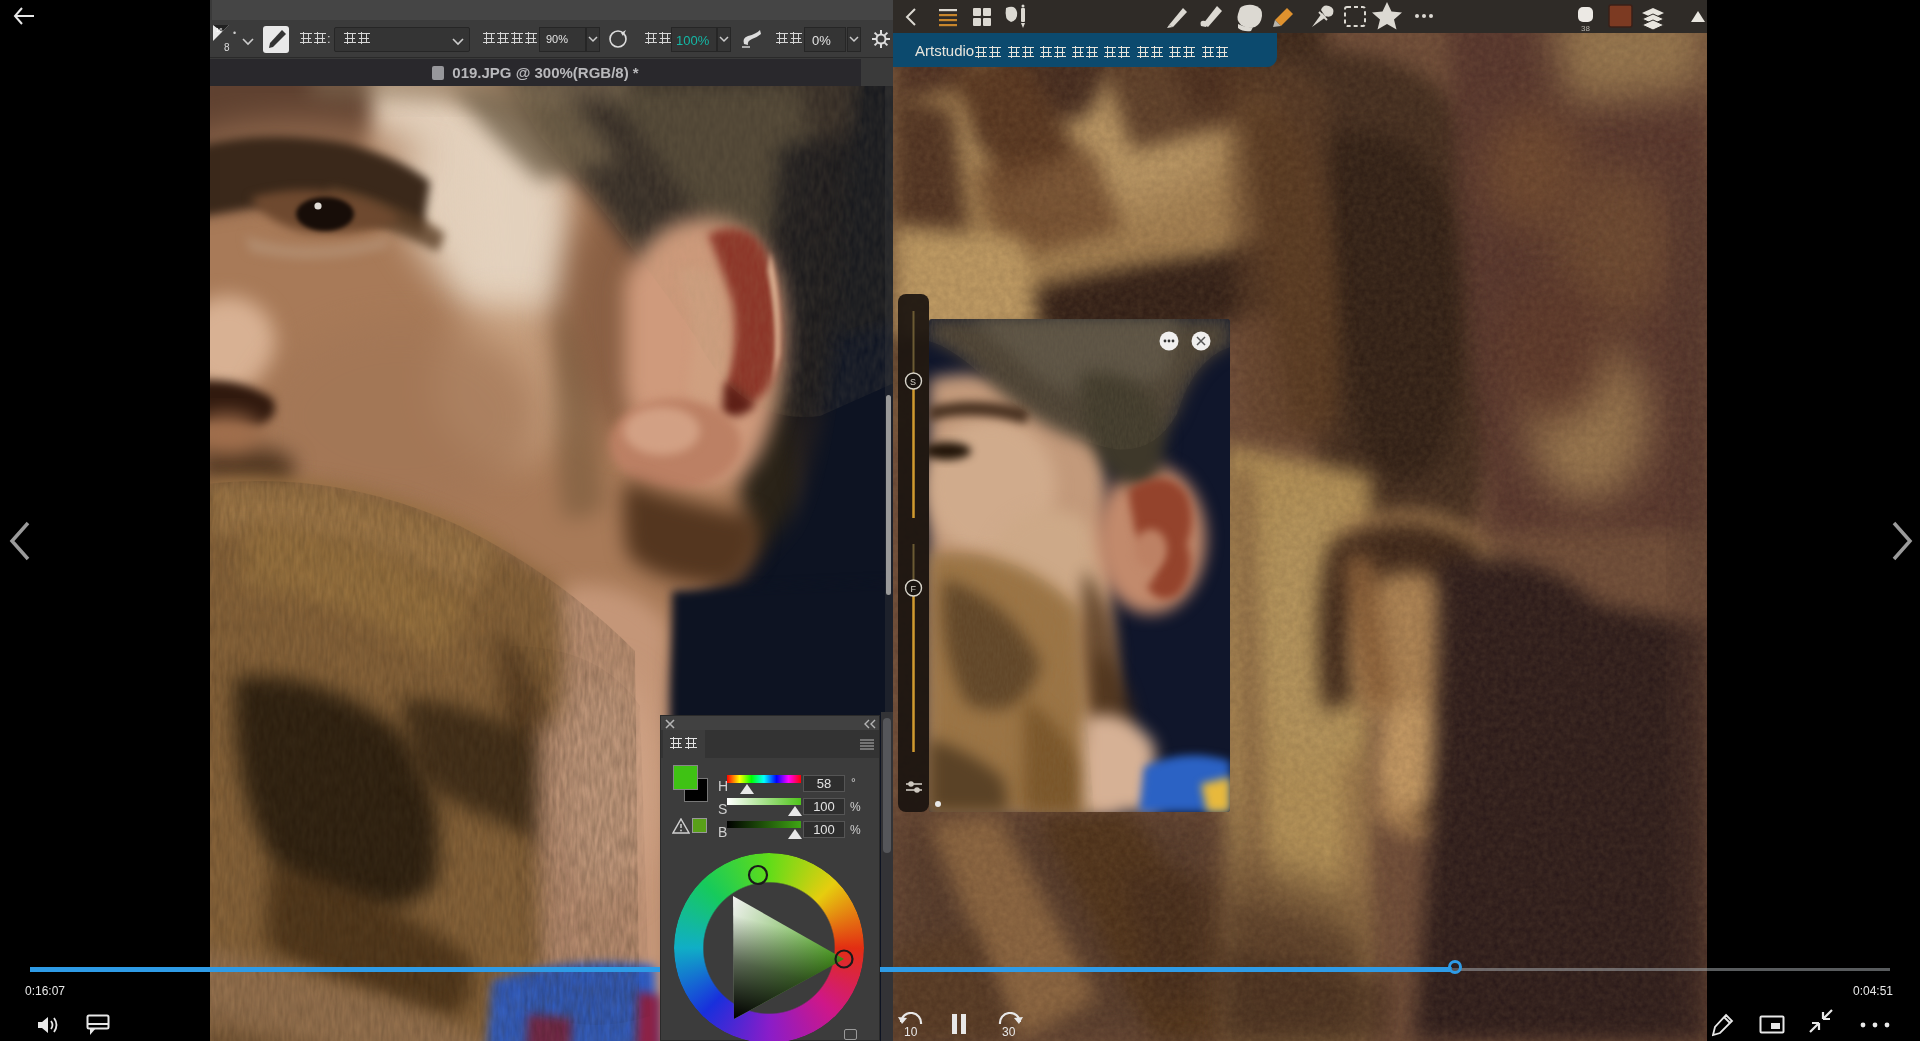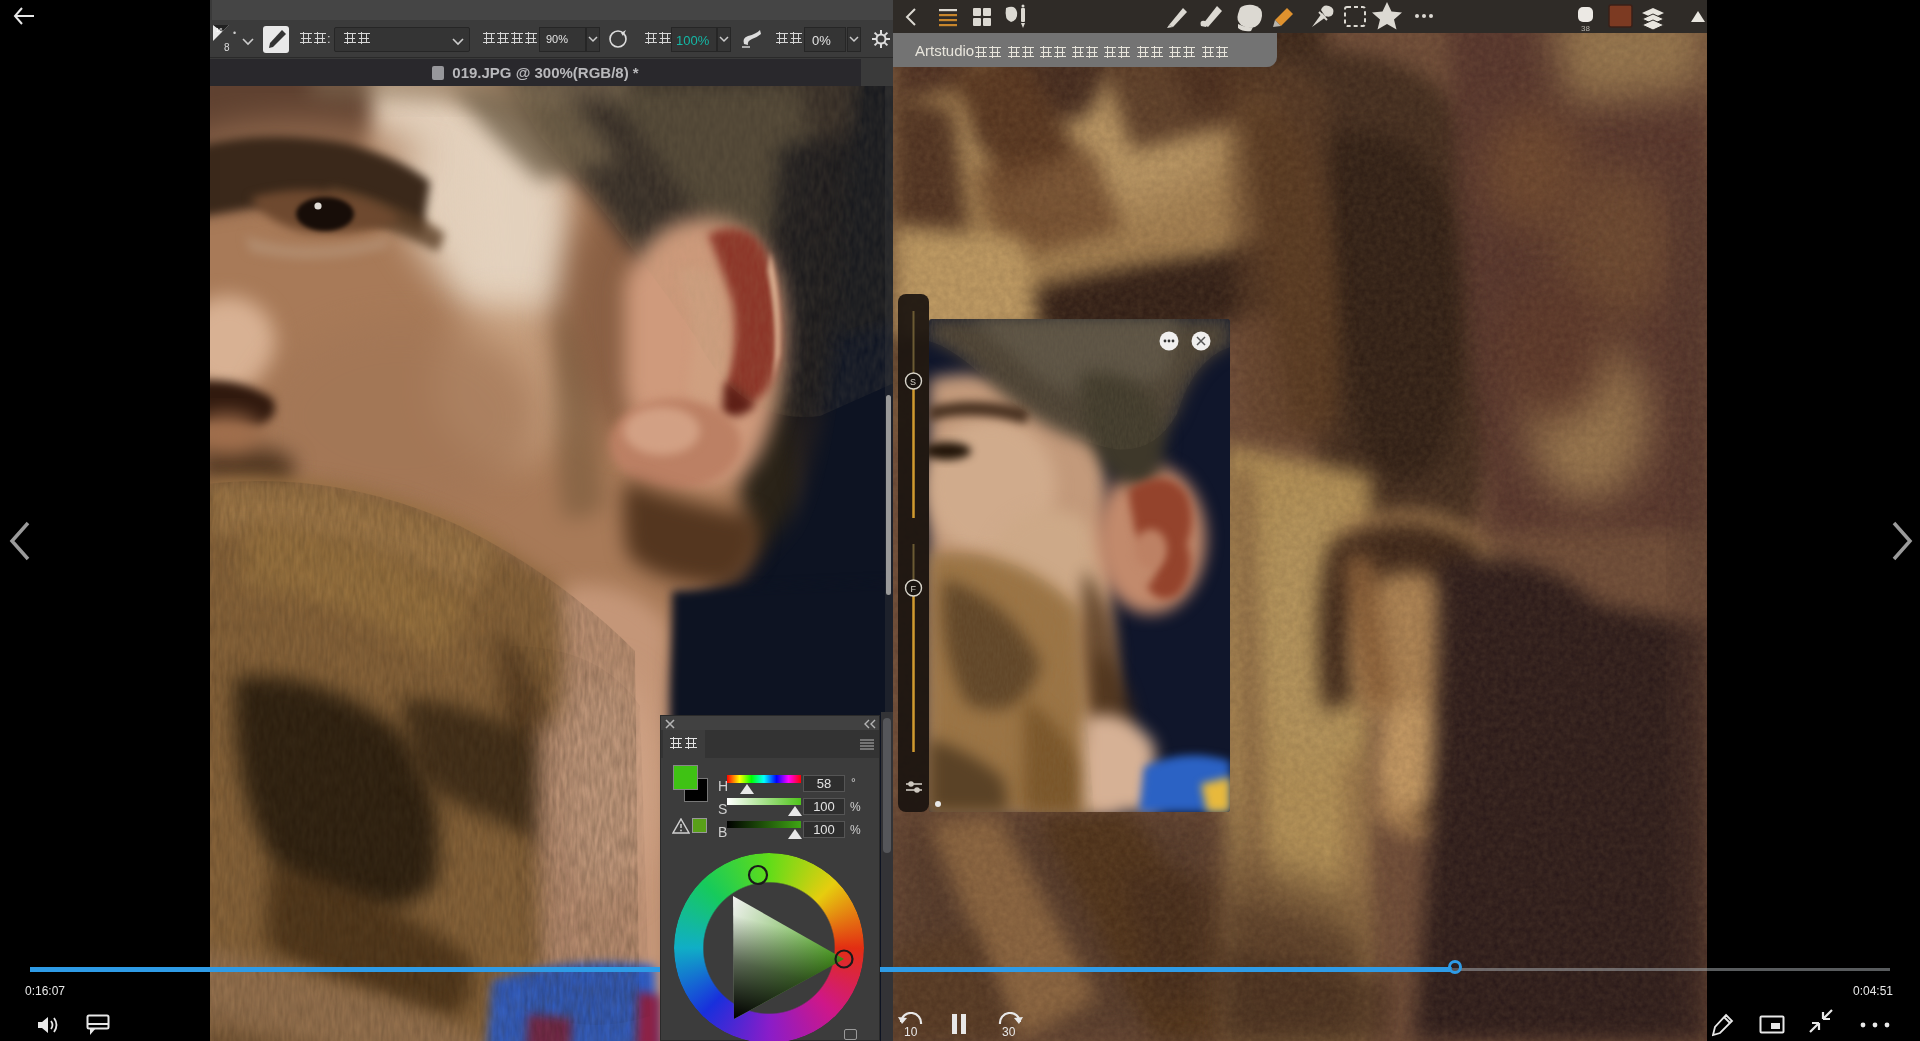--- a/index.html
+++ b/index.html
@@ -308,21 +308,21 @@
     <path d="M330,855 L470,900 L462,1041 L330,1041 Z" fill="#6f5134" filter="url(#p20)"></path>
     <path d="M335,900 L470,940 L465,1041 L335,1041 Z" fill="#4a3020" filter="url(#p10)" opacity=".55"></path>
     <path d="M330,950 L500,980 L495,1041 L330,1041 Z" fill="#3a2418" filter="url(#p10)" opacity=".6"></path>
 
     <rect width="814" height="1041" filter="url(#pgrainL)" opacity=".3"></rect>
     <rect width="814" height="1041" filter="url(#pgrainD)" opacity=".32"></rect>
   </svg>
 
   <div class="abs" style="left:0; top:0; width:814px; height:33px; background:#2f2b27;"></div>
 
-  <div class="abs" style="left:0; top:33px; width:384px; height:34px; background:#737373; border-radius:0 0 10px 0; color:#e8e5dc; font-size:15px;">
+  <div class="abs" style="left:0; top:33px; width:384px; height:34px; background:#0c4a6e; border-radius:0 0 10px 0; color:#e8e5dc; font-size:15px;">
     <span style="position:absolute;left:22px;top:9px;">Artstudio</span>
     <span style="position:absolute;left:81px;top:10px;"><span class="zi"></span><span class="zi"></span></span>
     <span style="position:absolute;left:114px;top:10px;"><span class="zi"></span><span class="zi"></span></span>
     <span style="position:absolute;left:146px;top:10px;"><span class="zi"></span><span class="zi"></span></span>
     <span style="position:absolute;left:178px;top:10px;"><span class="zi"></span><span class="zi"></span></span>
     <span style="position:absolute;left:210px;top:10px;"><span class="zi"></span><span class="zi"></span></span>
     <span style="position:absolute;left:243px;top:10px;"><span class="zi"></span><span class="zi"></span></span>
     <span style="position:absolute;left:275px;top:10px;"><span class="zi"></span><span class="zi"></span></span>
     <span style="position:absolute;left:308px;top:10px;"><span class="zi"></span><span class="zi"></span></span>
   </div>

